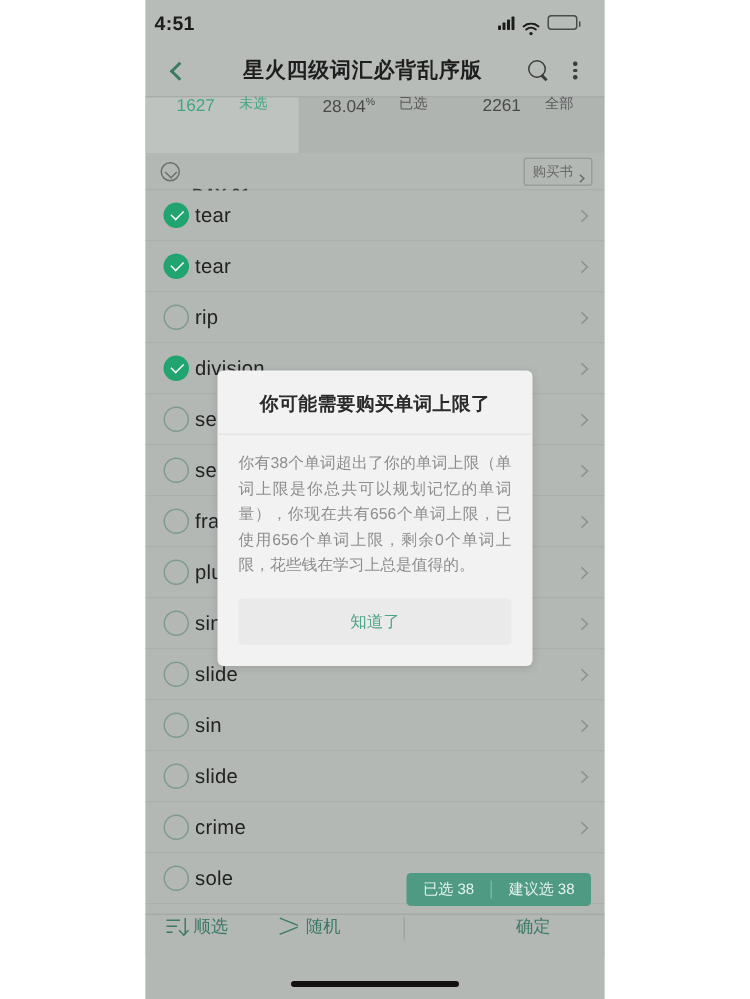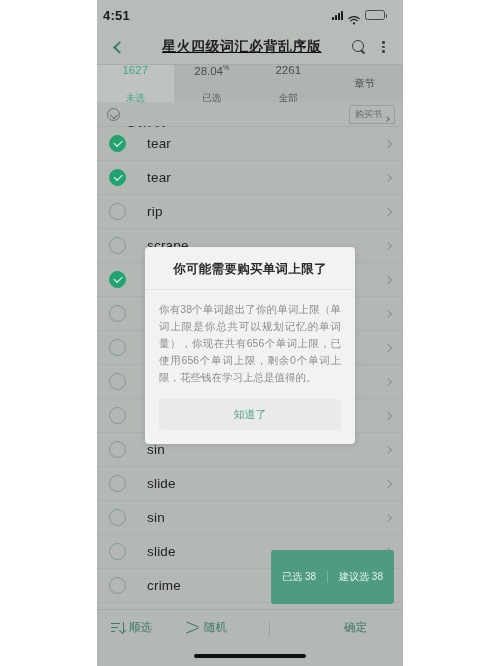--- a/index.html
+++ b/index.html
@@ -44,21 +44,21 @@
   }
   .battery::after {
     content:""; position: absolute; right: -3px; top: 3px;
     width: 1.5px; height: 4px; background: #4a4a4a; border-radius: 0 1px 1px 0;
   }
   .battery-fill { height: 100%; width: 55%; background: #f5c518; border-radius: 1px; }
 
   
   .header {
     height: 34px; display: flex; align-items: center;
-    padding: 0 14px 0 10px; background: #b8bcb9; text-decoration: underline;
+    padding: 0 14px 0 10px; background: #b8bcb9;
   }
   .back-btn { width: 24px; display: flex; align-items: center; justify-content: center; }
   .chev-back {
     width: 9px; height: 9px; border-left: 2px solid #3b7a66;
     border-bottom: 2px solid #3b7a66; transform: rotate(45deg);
   }
   .header-title {
     flex: 1; text-align: center; font-size: 14px; font-weight: bold;
     color: #1e1e1e; letter-spacing: .5px;
   }
@@ -74,22 +74,22 @@
   }
   .dots-ic { display: flex; flex-direction: column; gap: 2px; align-items:center; padding: 0 4px; }
   .dots-ic i { width: 2.6px; height: 2.6px; border-radius: 50%; background: #3d3d3d; display:block; }
 
   
   .stats {
     display: flex; height: 38px; background: #b0b4b1;
     border-top: 1px solid #a8aca9;
   }
   .stat {
-    flex: 1; display: flex; flex-direction: column;
-    align-items: center; justify-content: center; gap: 16px;
+    flex: 1; display: flex; flex-direction: row;
+    justify-content: center; gap: 16px;
   }
   .stat.active { background: #bfc3c0; }
   .stat-num { font-size: 11.5px; color: #4a4a4a; line-height: 1.1; }
   .stat-lbl { font-size: 9.5px; color: #5a5a5a; line-height: 1.1; }
   .stat.active .stat-num, .stat.active .stat-lbl { color: #3fa783; }
   .stat-num sup { font-size: 7px; vertical-align: super; }
   .stat.single { justify-content: center; }
   .stat.single .stat-lbl { font-size: 10.5px; color: #4a4a4a; }
 
   
@@ -131,43 +131,43 @@
     border: 1.4px solid #7f9a90; flex: 0 0 auto;
     display: flex; align-items: center; justify-content: center;
   }
   .cbox.on { background: #21a46f; border-color: #21a46f; }
   .cbox.on::after {
     content:""; width: 7px; height: 3.5px;
     border-left: 1.6px solid #ffffff; border-bottom: 1.6px solid #ffffff;
     transform: rotate(-45deg); margin-top: -2px;
   }
   .word-txt {
-    flex: 1; margin-left: 21px; font-size: 13.5px;
+    flex: 1; margin-left: 4px; font-size: 13.5px;
     color: #222222; letter-spacing: .2px;
   }
   .row-chev {
     width: 6px; height: 6px; border-right: 1.4px solid #8c908d;
     border-top: 1.4px solid #8c908d; transform: rotate(45deg);
   }
 
   
   .count-badge {
     position: absolute; right: 9px; bottom: 62px;
     display: flex; align-items: center;
     background: #4e9a83; border-radius: 3px;
-    padding: 20px 0; z-index: 5;
+    padding: 4px 0; z-index: 5;
   }
   .count-badge span { font-size: 10px; color: #e6f2ee; padding: 0 11px; }
   .count-badge .sep { width: 1px; height: 12px; background: #79b3a1; padding: 0; }
 
   
   .bottombar {
     position: absolute; left: 0; bottom: 0; width: 100%; height: 57px;
     background: #b4b8b5; border-top: 1px solid #a6aaa7;
-    display: flex; align-items: flex-start; padding-top: 10px;
+    display: flex; align-items: flex-start; 
   }
   .bb-item { display: flex; align-items: center; gap: 5px; }
   .bb-item.sort { margin-left: 14px; }
   .bb-item.rand { margin-left: 34px; }
   .bb-lbl { font-size: 11.5px; color: #3b7a66; }
   .sort-ic { width: 13px; height: 11px; position: relative; }
   .sort-ic i {
     position: absolute; left: 0; height: 1.4px; background: #3b7a66; display:block;
   }
   .sort-ic i:nth-child(1){ top: 1px; width: 9px; }
@@ -264,23 +264,20 @@
         <div class="stat-lbl">未选</div>
       </div>
       <div class="stat">
         <div class="stat-num"><span>28.04</span><sup>%</sup></div>
         <div class="stat-lbl">已选</div>
       </div>
       <div class="stat">
         <div class="stat-num">2261</div>
         <div class="stat-lbl">全部</div>
       </div>
-      <div class="stat single">
-        <div class="stat-lbl">章节</div>
-      </div>
     </div>
 
     <div class="day-row">
       <span class="collapse-ic"></span>
       <span class="day-label">DAY 01</span>
       <span class="buy-book">
         <span>购买书</span>
         <span class="mini-chev"></span>
       </span>
     </div>
@@ -295,25 +292,20 @@
           <span class="cbox on"></span>
           <span class="word-txt">tear</span>
           <span class="row-chev"></span>
         </div>
         <div class="word-row">
           <span class="cbox"></span>
           <span class="word-txt">rip</span>
           <span class="row-chev"></span>
         </div>
         <div class="word-row">
-          <span class="cbox"></span>
-          <span class="word-txt">scrape</span>
-          <span class="row-chev"></span>
-        </div>
-        <div class="word-row">
           <span class="cbox on"></span>
           <span class="word-txt">division</span>
           <span class="row-chev"></span>
         </div>
         <div class="word-row">
           <span class="cbox"></span>
           <span class="word-txt">se</span>
           <span class="row-chev"></span>
         </div>
         <div class="word-row">

